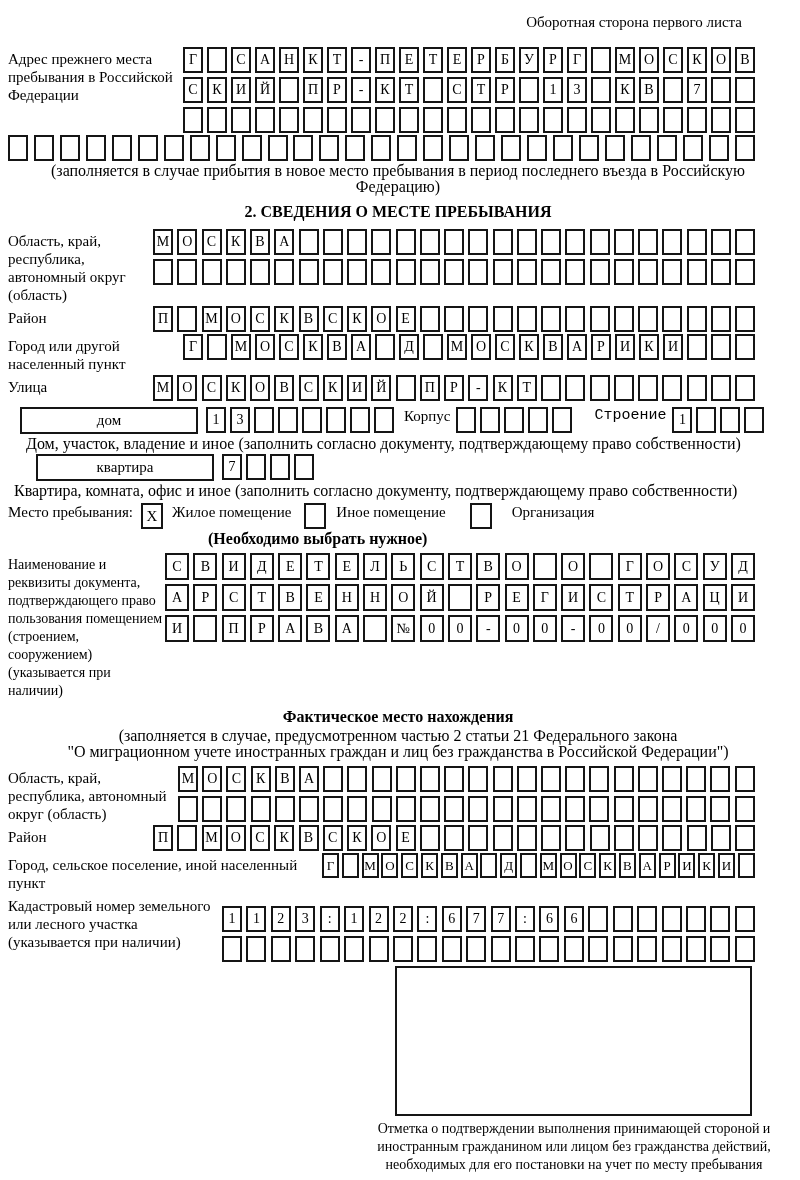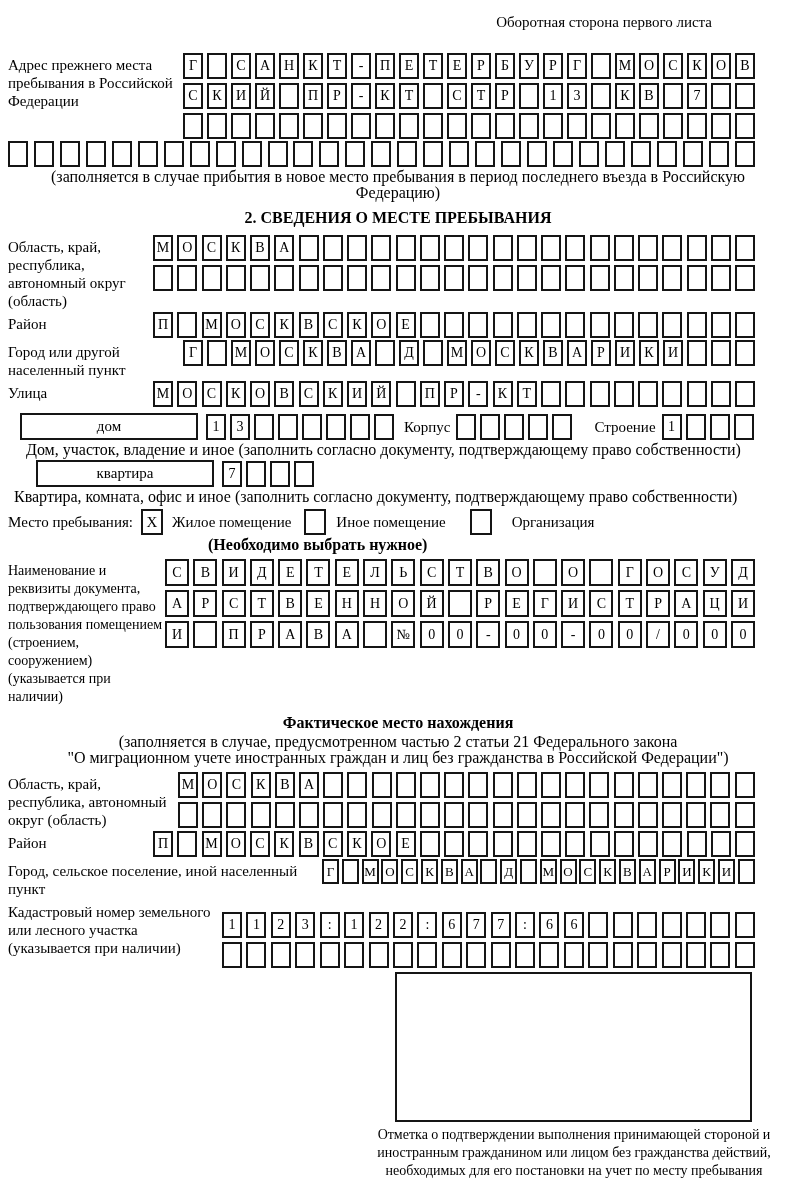--- a/index.html
+++ b/index.html
@@ -4,41 +4,41 @@
 <style>
   * { margin:0; padding:0; box-sizing:border-box; }
   html,body { background:#ffffff; }
   body {
     width:800px; height:1180px;
     font-family:"Liberation Serif", serif;
     color:#000;
     padding:14px 0 0 8px;
     overflow:hidden;
   }
-  .hdr { text-align:right; padding-right:88px; font-size:15px; margin-bottom:22px; }
+  .hdr { text-align:right; padding-right:58px; font-size:15px; margin-bottom:16px; }
   .field { display:flex; align-items:flex-start; }
   .flabel { font-size:15px; line-height:18px; padding-top:3px; }
   .rowscol { display:flex; flex-direction:column; gap:4px; }
   .cellrow { display:flex; justify-content:space-between; }
   .cell {
     width:20px; height:26px; border:2px solid #151515;
     display:flex; align-items:center; justify-content:center;
     font-size:14px; flex:0 0 auto; background:#fff;
   }
   .doc .cell { width:24px; height:27px; }
   .tight .cell { width:17px; height:25px; font-size:13px; }
   .note { font-size:16px; line-height:16px; }
   .center { text-align:center; }
   .sect-title { font-size:16px; font-weight:bold; text-align:center; margin:8px 0 8px 0; }
   .widebox {
     width:178px; height:27px; border:2px solid #151515;
     display:flex; align-items:center; justify-content:center; font-size:15px;
     flex:0 0 auto; background:#fff;
   }
-  .inlinerow { display:flex; align-items:center; }
+  .inlinerow { display:flex; }
   .cellgroup { display:flex; gap:4px; }
   .checkbox {
     width:22px; height:26px; border:2px solid #151515;
     display:flex; align-items:center; justify-content:center; font-size:15px;
     flex:0 0 auto; background:#fff;
   }
   .stampbox { border:2px solid #151515; width:357px; height:150px; margin-left:387px; background:#fff; }
   .stampnote { width:440px; margin-left:346px; text-align:center; font-size:14px; line-height:18px; margin-top:4px; }
   .mb2{margin-bottom:2px;} .mb4{margin-bottom:4px;} .mb6{margin-bottom:6px;} .mb8{margin-bottom:8px;}
 </style>
@@ -330,21 +330,21 @@
       <span class="cell"></span>
     </div>
   <div class="flabel" style="margin-left:10px; padding-top:0;">Корпус</div>
   <div class="cellgroup" style="margin-left:6px;">
       <span class="cell"></span>
       <span class="cell"></span>
       <span class="cell"></span>
       <span class="cell"></span>
       <span class="cell"></span>
     </div>
-  <div class="flabel" style="margin-left:22px; padding-top:0;">Строение</div>
+  <div class="flabel" style="margin-left:22px; padding-top:0;font-family:Liberation Mono, monospace;">Строение</div>
   <div class="cellgroup" style="margin-left:6px;">
       <span class="cell">1</span>
       <span class="cell"></span>
       <span class="cell"></span>
       <span class="cell"></span>
     </div>
 </div>
 <div class="note mb2" style="margin-left:18px;">Дом, участок, владение и иное (заполнить согласно документу, подтверждающему право собственности)</div>
 
 <div class="inlinerow mb2" style="margin-left:28px;">

